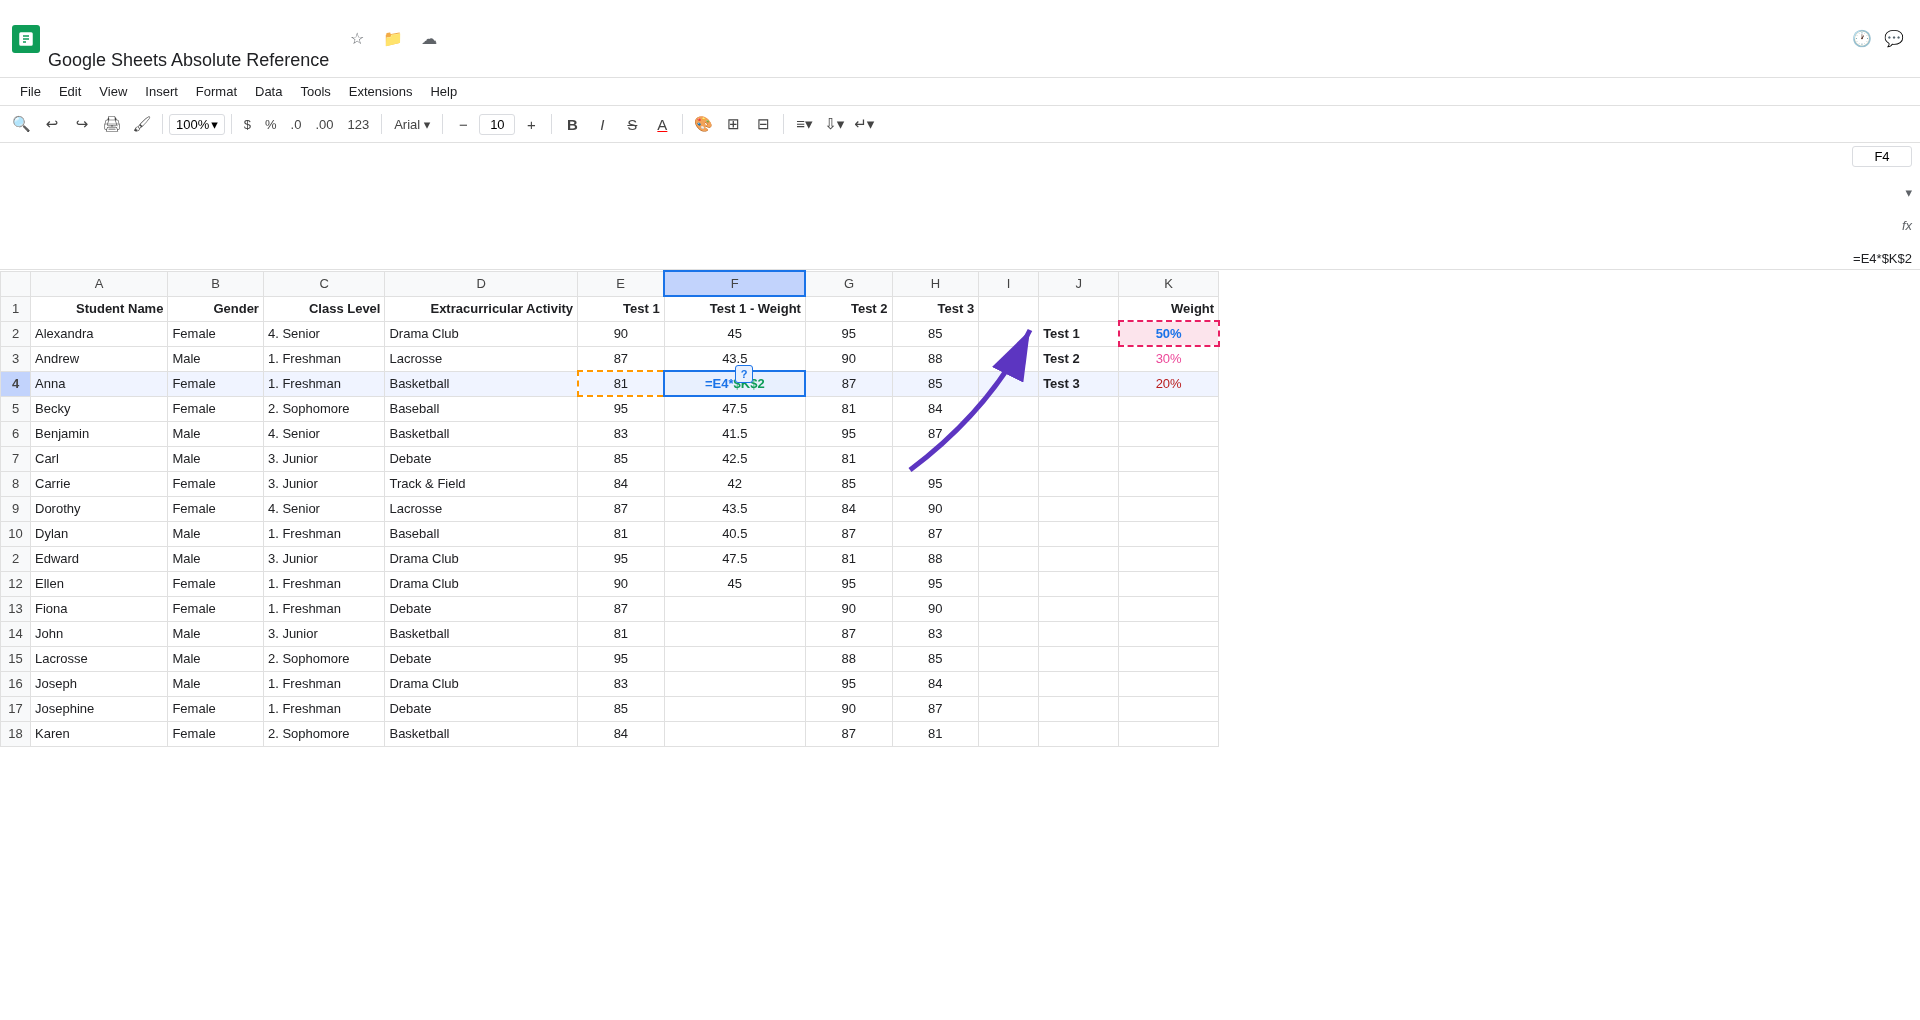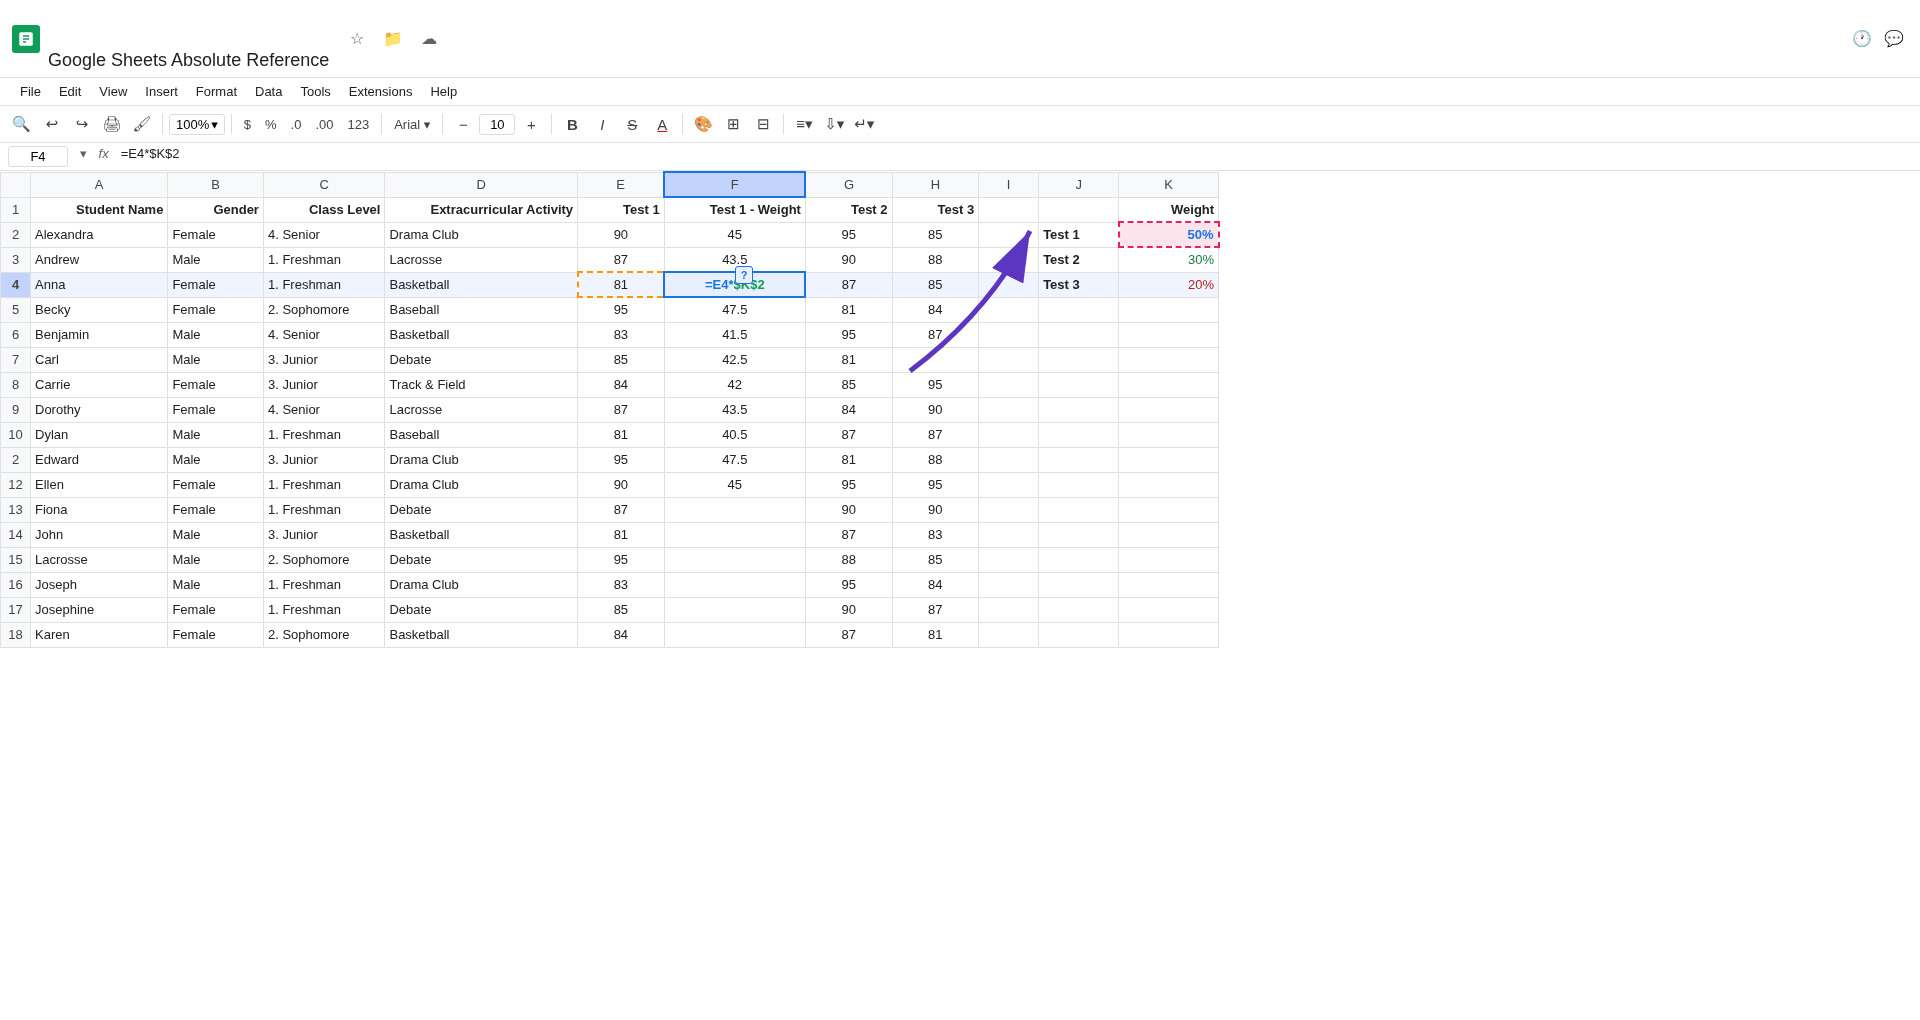--- a/index.html
+++ b/index.html
@@ -23,21 +23,21 @@
     .tb-btn { width: 28px; height: 28px; display: flex; align-items: center; justify-content: center; cursor: pointer; border-radius: 3px; color: #444; font-size: 15px; }
     .tb-sep { width: 1px; height: 20px; background: #dadce0; margin: 0 4px; }
     .zoom-box { border: 1px solid #dadce0; border-radius: 3px; padding: 2px 6px; font-size: 13px; display: flex; align-items: center; gap: 2px; cursor: pointer; }
     .currency-btn { padding: 2px 6px; cursor: pointer; border-radius: 3px; font-size: 13px; color: #444; }
     .font-size-box { border: 1px solid #dadce0; border-radius: 3px; width: 36px; text-align: center; padding: 2px 4px; font-size: 13px; }
     .tb-bold { font-weight: bold; }
     .tb-italic { font-style: italic; }
     .tb-strike { text-decoration: line-through; }
 
     
-    #formula-bar { display: flex; align-items: flex-start; padding: 3px 8px; border-bottom: 1px solid #e0e0e0; gap: 12px; }
+    #formula-bar { display: flex; align-items: flex-end; padding: 3px 8px; border-bottom: 1px solid #e0e0e0; gap: 18px; flex-direction: column; }
     #cell-ref-box { border: 1px solid #dadce0; border-radius: 3px; padding: 2px 6px; font-size: 13px; width: 60px; text-align: center; }
     #fx-label { color: #5f6368; font-size: 13px; display: flex; align-items: center; gap: 3px; }
 
     
     #spreadsheet-container { overflow: auto; height: calc(100vh - 140px); }
     table { border-collapse: collapse; table-layout: fixed; }
     th, td { border: 1px solid #e0e0e0; font-size: 13px; padding: 0 4px; height: 25px; white-space: nowrap; overflow: hidden; }
     th { background: #f8f9fa; color: #444; font-weight: 400; text-align: center; cursor: pointer; user-select: none; }
     td { color: #202124; }
     .row-header { width: 30px; background: #f8f9fa; text-align: center; color: #444; font-weight: 400; cursor: pointer; }
@@ -51,21 +51,21 @@
     .col-e { width: 70px; }
     .col-f { width: 130px; }
     .col-g { width: 70px; }
     .col-h { width: 70px; }
     .col-i { width: 60px; }
     .col-j { width: 80px; }
     .col-k { width: 100px; }
 
     .header-bold { font-weight: bold; padding-left: 45px; }
     .text-center { text-align: center; }
-    .text-right { text-align: right; }
+    .text-right { text-align: center; }
 
     
     .cell-active { background: #e8f0fe !important; border: 2px solid #1a73e8 !important; }
     
     .cell-e4 { border: 2px dashed #ff9800 !important; }
     
     .cell-k2 { border: 2px dashed #e91e63 !important; background: #fce4ec !important; }
   </style>
 </head>
 <body>
@@ -215,21 +215,21 @@
         <td>Andrew</td>
         <td>Male</td>
         <td>1. Freshman</td>
         <td>Lacrosse</td>
         <td class="text-center">87</td>
         <td class="text-center">43.5</td>
         <td class="text-center">90</td>
         <td class="text-center">88</td>
         <td></td>
         <td style="font-weight:bold;">Test 2</td>
-        <td class="text-right" style="color:#15803d;">30%</td>
+        <td class="text-right" style="color:#ec4899;">30%</td>
       </tr>
 
       <tr style="background:#f0f4ff;">
         <td class="row-header" style="background:#c2d3fc;font-weight:bold;">4</td>
         <td>Anna</td>
         <td>Female</td>
         <td>1. Freshman</td>
         <td>Basketball</td>
         <td class="text-center cell-e4" style="border:2px dashed #ff9800;">81</td>
         <td class="text-center cell-active" style="position:relative;">

